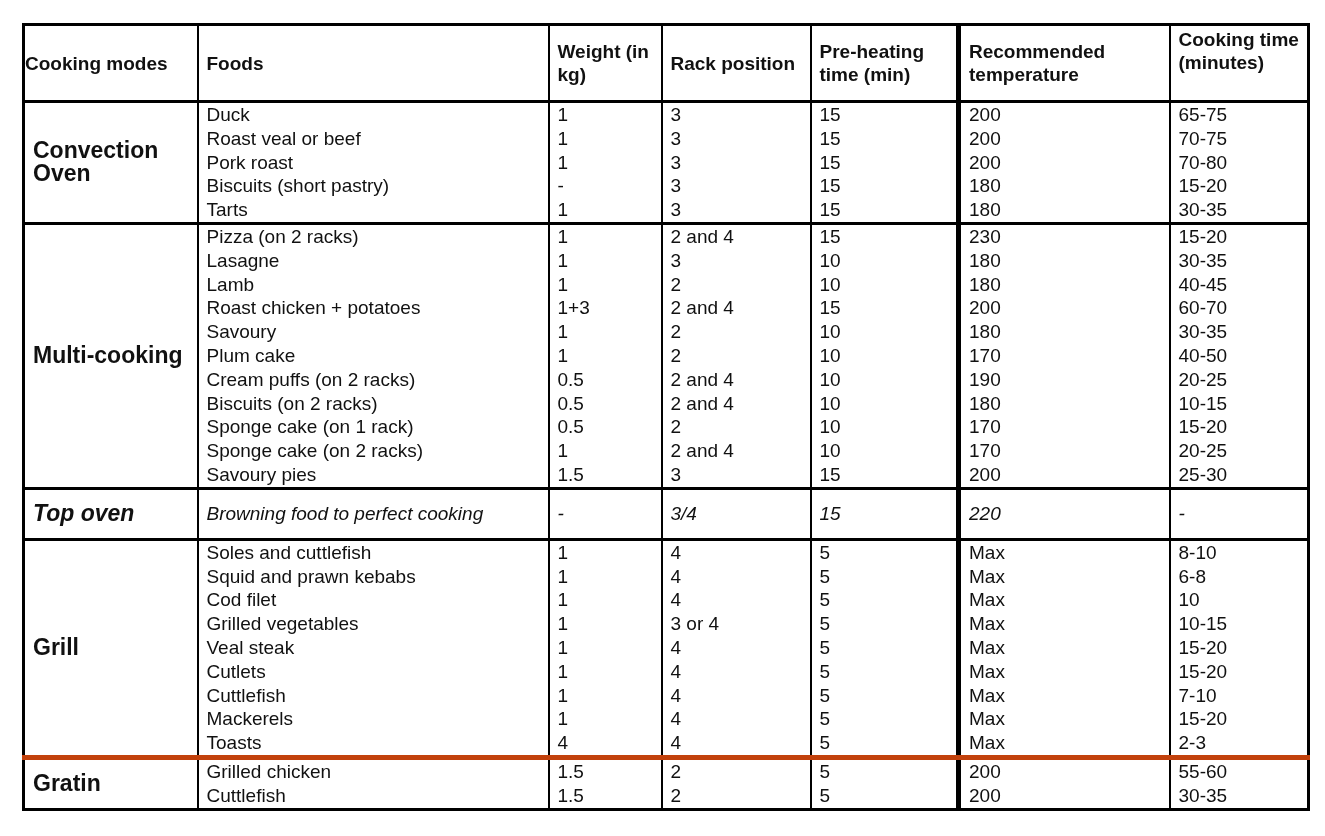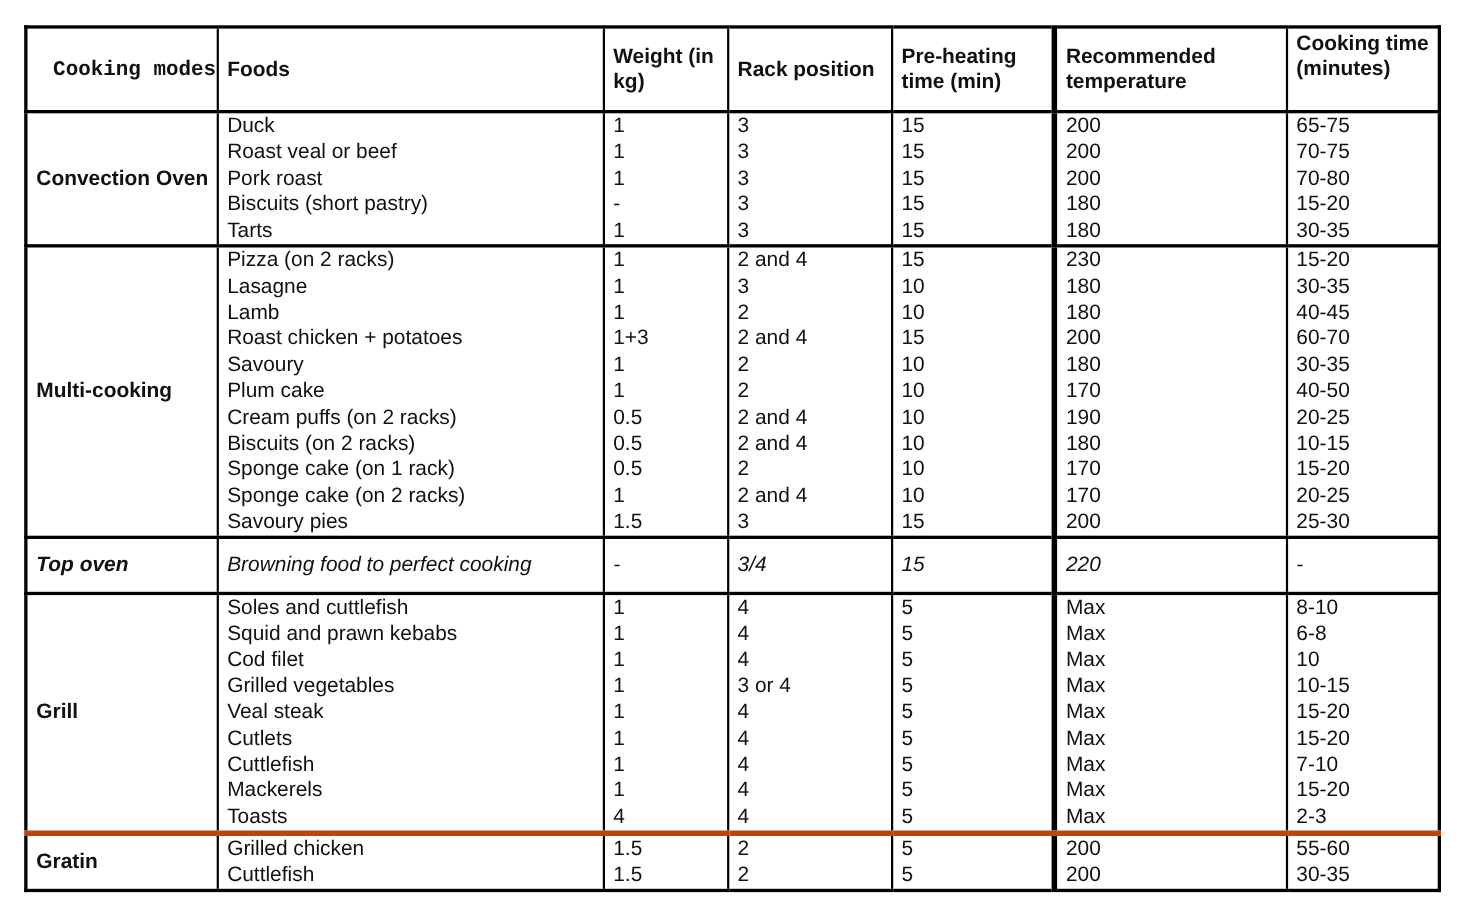--- a/index.html
+++ b/index.html
@@ -5,27 +5,27 @@
   html, body { margin: 0; padding: 0; background: #ffffff; }
   body { width: 1325px; height: 836px; position: relative; overflow: hidden;
          font-family: "Liberation Sans", sans-serif; color: #111; }
   .tbl { position: absolute; left: 22px; top: 23px; width: 1285px; }
   table { border-collapse: collapse; width: 1285px; table-layout: fixed; }
   col.c0 { width: 174px; } col.c1 { width: 351px; } col.c2 { width: 113px; }
   col.c3 { width: 149px; } col.c4 { width: 148px; } col.c5 { width: 211px; } col.c6 { width: 139px; }
   th, td { border-left: 2px solid #000; border-right: 2px solid #000; padding: 0 0 0 8px; vertical-align: top; }
   thead th { border-top: 3px solid #000; border-bottom: 3px solid #000; font-weight: bold;
              font-size: 19px; line-height: 23px; text-align: left; height: 72px; vertical-align: middle; }
-  thead th.mode-h { text-align: right; padding: 0; font-family: Liberation Mono, monospace; }
+  thead th.mode-h { text-align: left; padding: 0; }
   thead th.time-h { vertical-align: top; padding-top: 2px; }
   .thick-l { border-left: 5px solid #000 !important; }
   .outer-l { border-left: 3px solid #000 !important; }
   .outer-r { border-right: 3px solid #000 !important; }
   td { font-size: 19px; line-height: 23.8px; margin-top: 27px; }
-  td.mode { font-weight: bold; vertical-align: middle; padding-left: 8px; font-size: 19px; }
+  td.mode { font-weight: bold; vertical-align: middle; padding-left: 8px; font-size: 23px; }
   tbody.grp td { border-bottom: 3px solid #000; }
   tbody.grp td.cell { border-bottom: 3px solid #000; }
   tbody.grp.thick-b td { border-bottom: 5px solid #c2410c; }
   .lines div { height: 23.8px; white-space: nowrap; }
   .single td { height: 48px; vertical-align: middle; font-style: italic; }
 </style>
 </head>
 <body>
 
 <div class="tbl">

